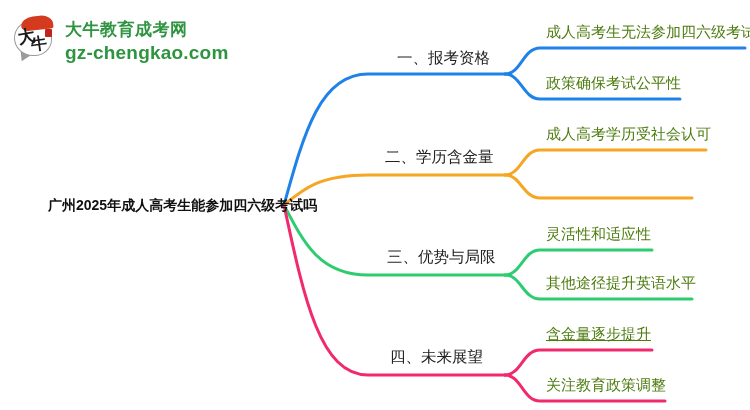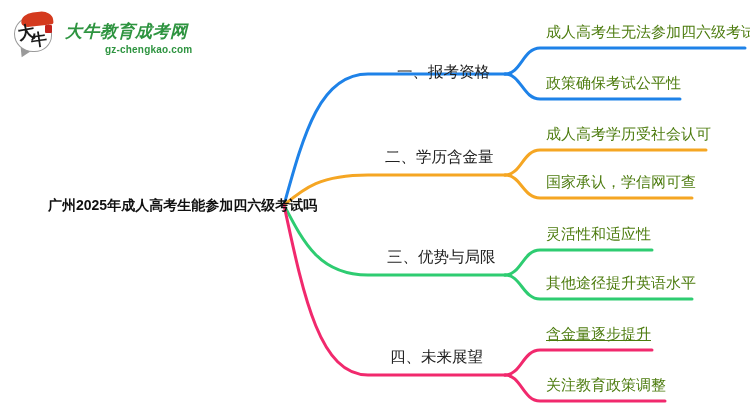--- a/index.html
+++ b/index.html
@@ -12,21 +12,21 @@
   }
   #links{position:absolute;left:0;top:0;z-index:0;}
   .node{position:absolute;z-index:2;white-space:nowrap;color:#1f1f1f;}
   .root-node{
     left:8px;top:196px;
     font-size:14px;font-weight:bold;line-height:18px;color:#111;margin-left:40px;
   }
   .branch-label{font-size:15.5px;line-height:20px;color:#222;}
   .leaf-label{font-size:15px;line-height:20px;color:#4d7c0f;}
   
-  .bl-0{left:397px;top:62px;}
+  .bl-0{left:397px;top:48px;}
   .bl-1{left:385px;top:147px;}
   .bl-2{left:387px;top:247px;}
   .bl-3{left:390px;top:347px;font-family:Liberation Serif, serif;}
   
   .lf-0{left:546px;top:22px;}
   .lf-1{left:546px;top:73px;}
   .lf-2{left:546px;top:124px;}
   .lf-3{left:546px;top:172px;}
   .lf-4{left:546px;top:224px;}
   .lf-5{left:546px;top:273px;}
@@ -59,21 +59,21 @@
   .logo-char-b{
     position:absolute;left:19px;top:22px;font-family:"DejaVu Serif",serif;
     font-size:16px;font-weight:bold;color:#1a1a1a;transform:rotate(-8deg);
   }
   .logo-seal{
     position:absolute;left:33px;top:17px;width:7px;height:8px;
     background:#c3231d;border-radius:1px;
   }
   .logo-text{margin-left:7px;padding-top:10px;}
   .logo-name{font-size:17px;font-weight:bold;letter-spacing:0.5px;}
-  .logo-url{font-size:10px;font-weight:bold;margin-top:1px;letter-spacing:0.2px;margin-left:40px;}
+  .logo-url{font-size:19px;font-weight:bold;margin-top:1px;letter-spacing:0.2px;}
 </style>
 </head>
 <body>
 
 <div class="stage">
 
   <svg id="links" width="750" height="410">
       <path d="M284,205 C304,132.95 320,74 368,74 L505,74" fill="none" stroke="#1e82e8" stroke-width="3" stroke-linecap="round"></path>
       <path d="M505,74 C521,74 523,48 540,48 L745,48" fill="none" stroke="#1e82e8" stroke-width="3" stroke-linecap="round"></path>
       <path d="M505,74 C521,74 523,99 540,99 L680,99" fill="none" stroke="#1e82e8" stroke-width="3" stroke-linecap="round"></path>
@@ -91,34 +91,33 @@
   <div class="logo">
     <div class="logo-bubble">
       <span class="bubble-tail"></span>
       <span class="bubble-circle"></span>
       <span class="logo-arc"></span>
       <span class="logo-char-a">大</span>
       <span class="logo-char-b">牛</span>
       <span class="logo-seal"></span>
     </div>
     <div class="logo-text">
-      <div class="logo-name" style="color: rgb(46, 148, 64); font-style: italic;">大牛教育成考网</div>
+      <div class="logo-name" style="color: rgb(46, 148, 64);">大牛教育成考网</div>
       <div class="logo-url" style="color: rgb(46, 148, 64);">gz-chengkao.com</div>
     </div>
   </div>
 
   <div class="node root-node">广州2025年成人高考生能参加四六级考试吗</div>
 
   <div class="node branch-label bl-0">一、报考资格</div>
   <div class="node branch-label bl-1">二、学历含金量</div>
   <div class="node branch-label bl-2">三、优势与局限</div>
   <div class="node branch-label bl-3">四、未来展望</div>
 
   <div class="node leaf-label lf-0">成人高考生无法参加四六级考试</div>
   <div class="node leaf-label lf-1">政策确保考试公平性</div>
   <div class="node leaf-label lf-2">成人高考学历受社会认可</div>
-  <div class="node leaf-label lf-3">国家承认，学信网可查</div>
   <div class="node leaf-label lf-4">灵活性和适应性</div>
   <div class="node leaf-label lf-5">其他途径提升英语水平</div>
   <div class="node leaf-label lf-6">含金量逐步提升</div>
   <div class="node leaf-label lf-7">关注教育政策调整</div>
 
 </div>
 
 </body></html>

